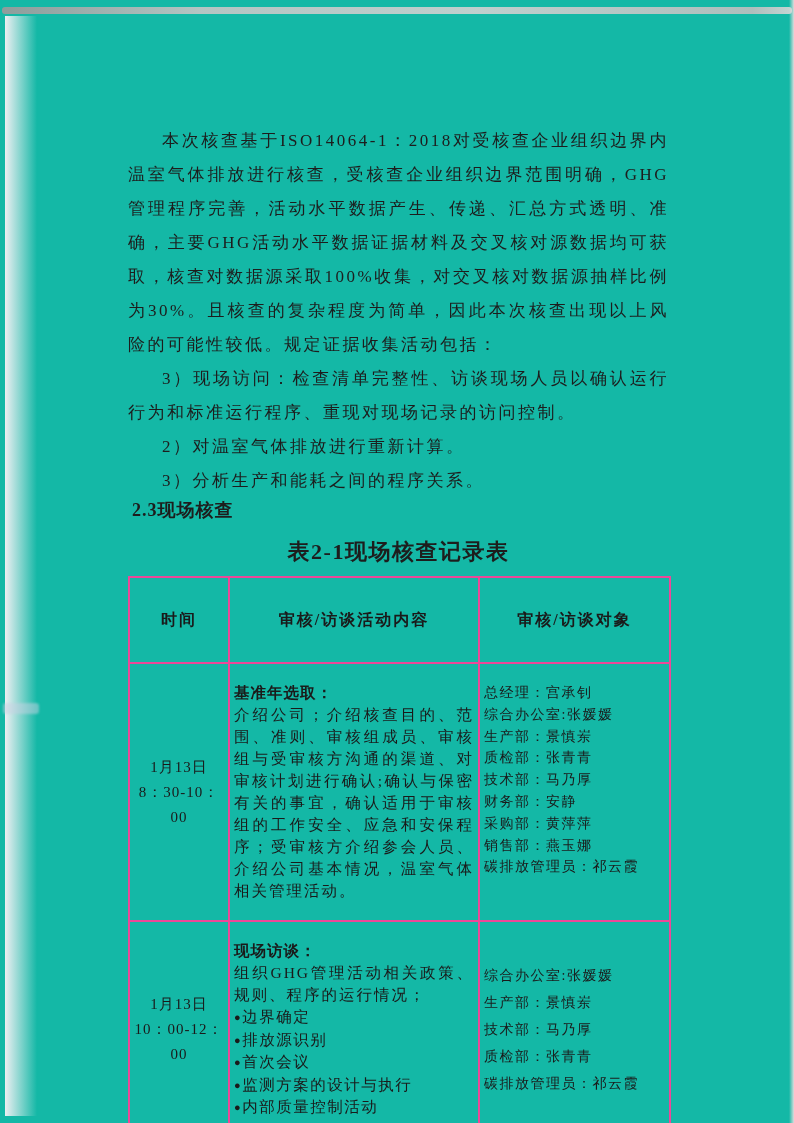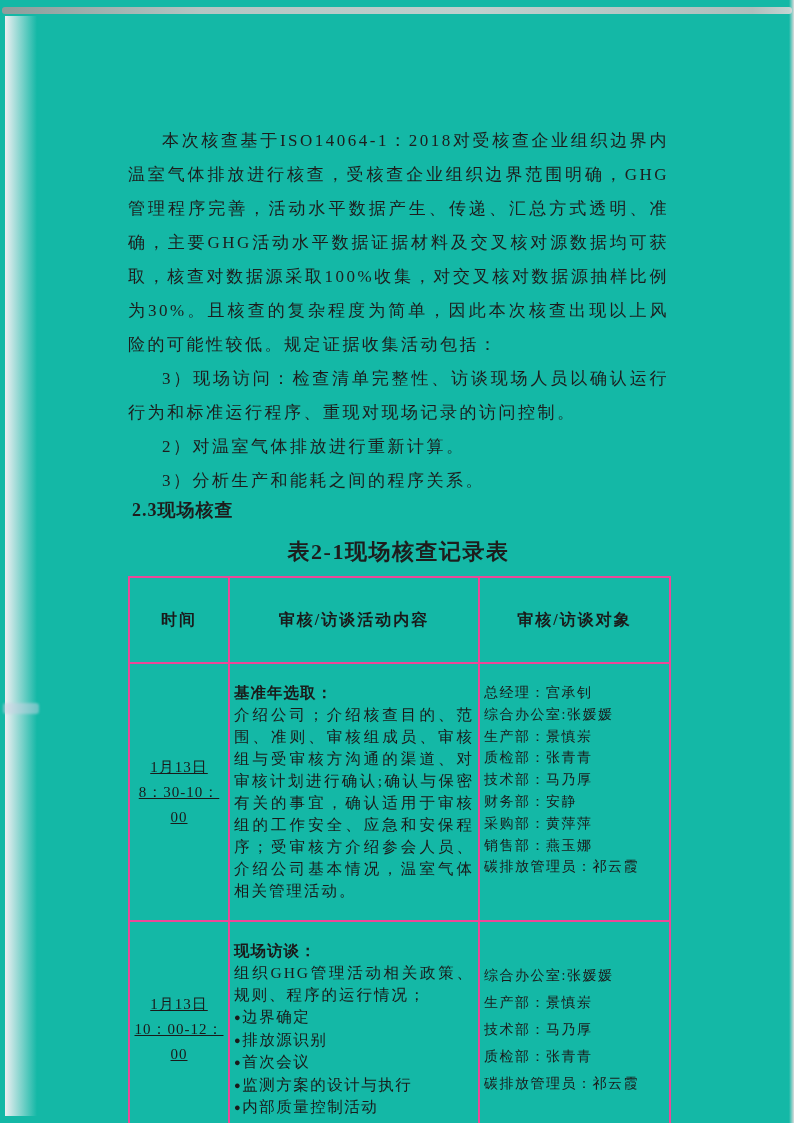--- a/index.html
+++ b/index.html
@@ -38,21 +38,21 @@
   .table-caption {
     margin-top:15px; text-align:center; font-size:22px; font-weight:bold; letter-spacing:1.5px;
   }
   table.rec {
     margin-top:9px; border-collapse:collapse; width:541px;
     table-layout:fixed; font-size:15.5px; color:#1a1a1a;
   }
   table.rec th, table.rec td { border:2px solid #ec4899; padding:18px 4px; }
   table.rec th { height:48px; font-size:16px; font-weight:bold; letter-spacing:2px; text-align:center; vertical-align:middle; }
   col.c-time { width:100px; } col.c-content { width:250px; } col.c-target { width:191px; }
-  td.time-cell { text-align:center; vertical-align:middle; font-size:15px; letter-spacing:1px; line-height:25px;text-decoration:underline; }
+  td.time-cell { text-align:center; vertical-align:middle; font-size:15px; letter-spacing:1px; line-height:25px; }
   td.content-cell { vertical-align:top; height:196px; padding:1px 3px 1px 5px; }
   td.content-cell.r2 { height:178px; }
   .cell-title { font-weight:bold; font-size:15.5px; line-height:22px; letter-spacing:1px; }
   .cell-body { font-size:15.5px; line-height:22px; letter-spacing:2px; text-align:justify; }
   .bullet-line { font-size:15.5px; line-height:22.5px; letter-spacing:1.5px; white-space:nowrap; }
   .bullet-dot { font-size:11px; vertical-align:1px; }
   td.target-cell { vertical-align:top; padding:1px 2px 1px 5px; }
   td.target-cell.r2 { vertical-align:middle; }
   .target-line { font-size:14px; line-height:21.8px; letter-spacing:1.5px; white-space:nowrap; }
   td.target-cell.r2 .target-line { line-height:27px; }

